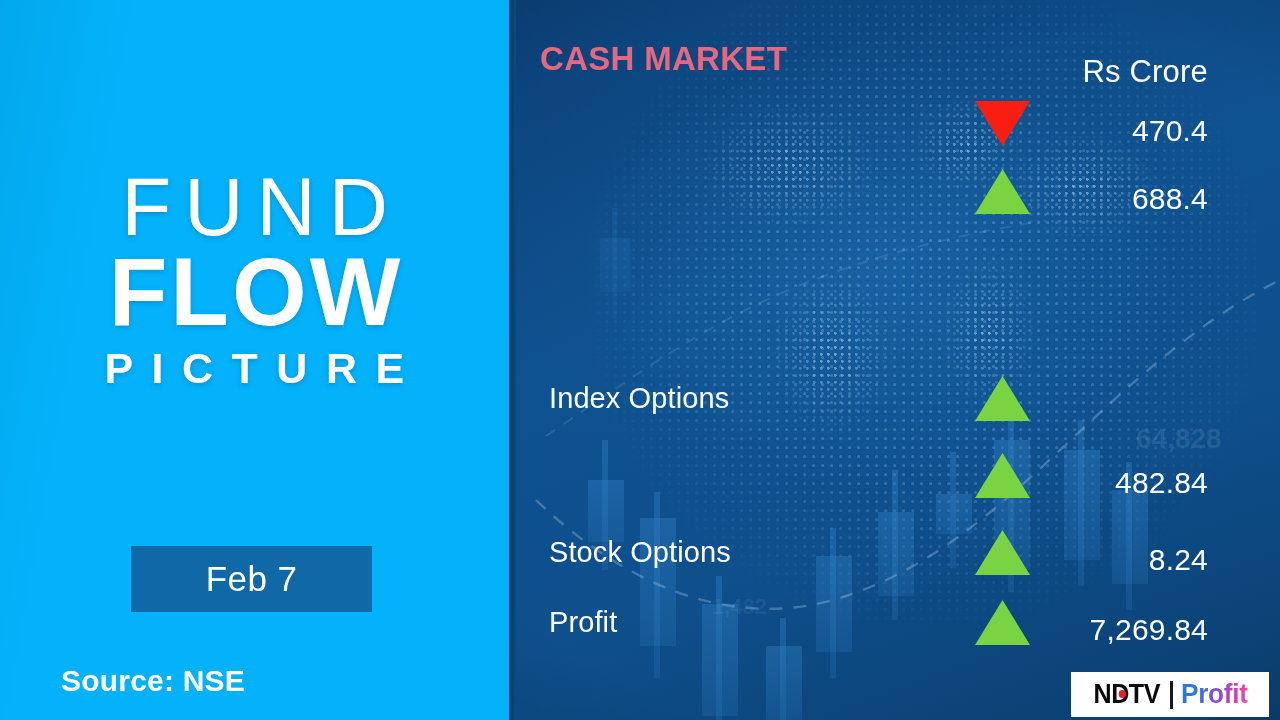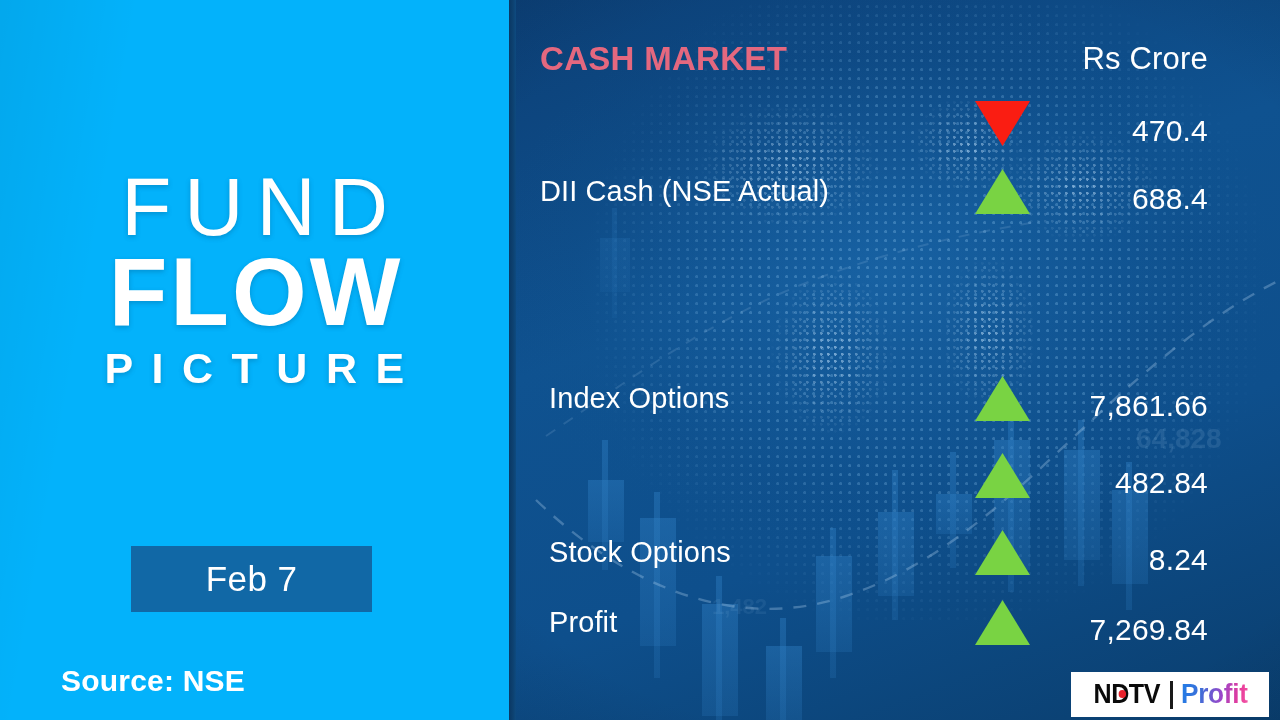--- a/index.html
+++ b/index.html
@@ -187,21 +187,21 @@
     left: 24px;
     top: 40px;
     color: #e4687f;
     font-size: 33px;
     font-weight: 700;
     letter-spacing: 0.3px;
   }
   .hdr-unit {
     position: absolute;
     right: 72px;
-    top: 41px;
+    top: 54px;
     color: #ffffff;
     font-size: 31px;
     font-weight: 400;
     letter-spacing: 0.2px;
   }
 
   .row {
     position: absolute;
     left: 0;
     width: 764px;
@@ -373,30 +373,28 @@
 
       <div class="hdr-title">CASH MARKET</div>
       <div class="hdr-unit">Rs Crore</div>
 
       <div class="row" style="top:98px">
         <div class="arrow down"></div>
         <div class="row-value">470.4</div>
       </div>
 
       <div class="row" style="top:166px">
-        <div class="row-label cash">DII Cash (NSE Actual)</div>
         <div class="arrow up"></div>
         <div class="row-value">688.4</div>
       </div>
 
 
       <div class="row" style="top:373px">
         <div class="row-label deriv">Index Options</div>
         <div class="arrow up"></div>
-        <div class="row-value">7,861.66</div>
       </div>
 
       <div class="row" style="top:450px">
         <div class="arrow up"></div>
         <div class="row-value">482.84</div>
       </div>
 
       <div class="row" style="top:527px">
         <div class="row-label deriv">Stock Options</div>
         <div class="arrow up"></div>

